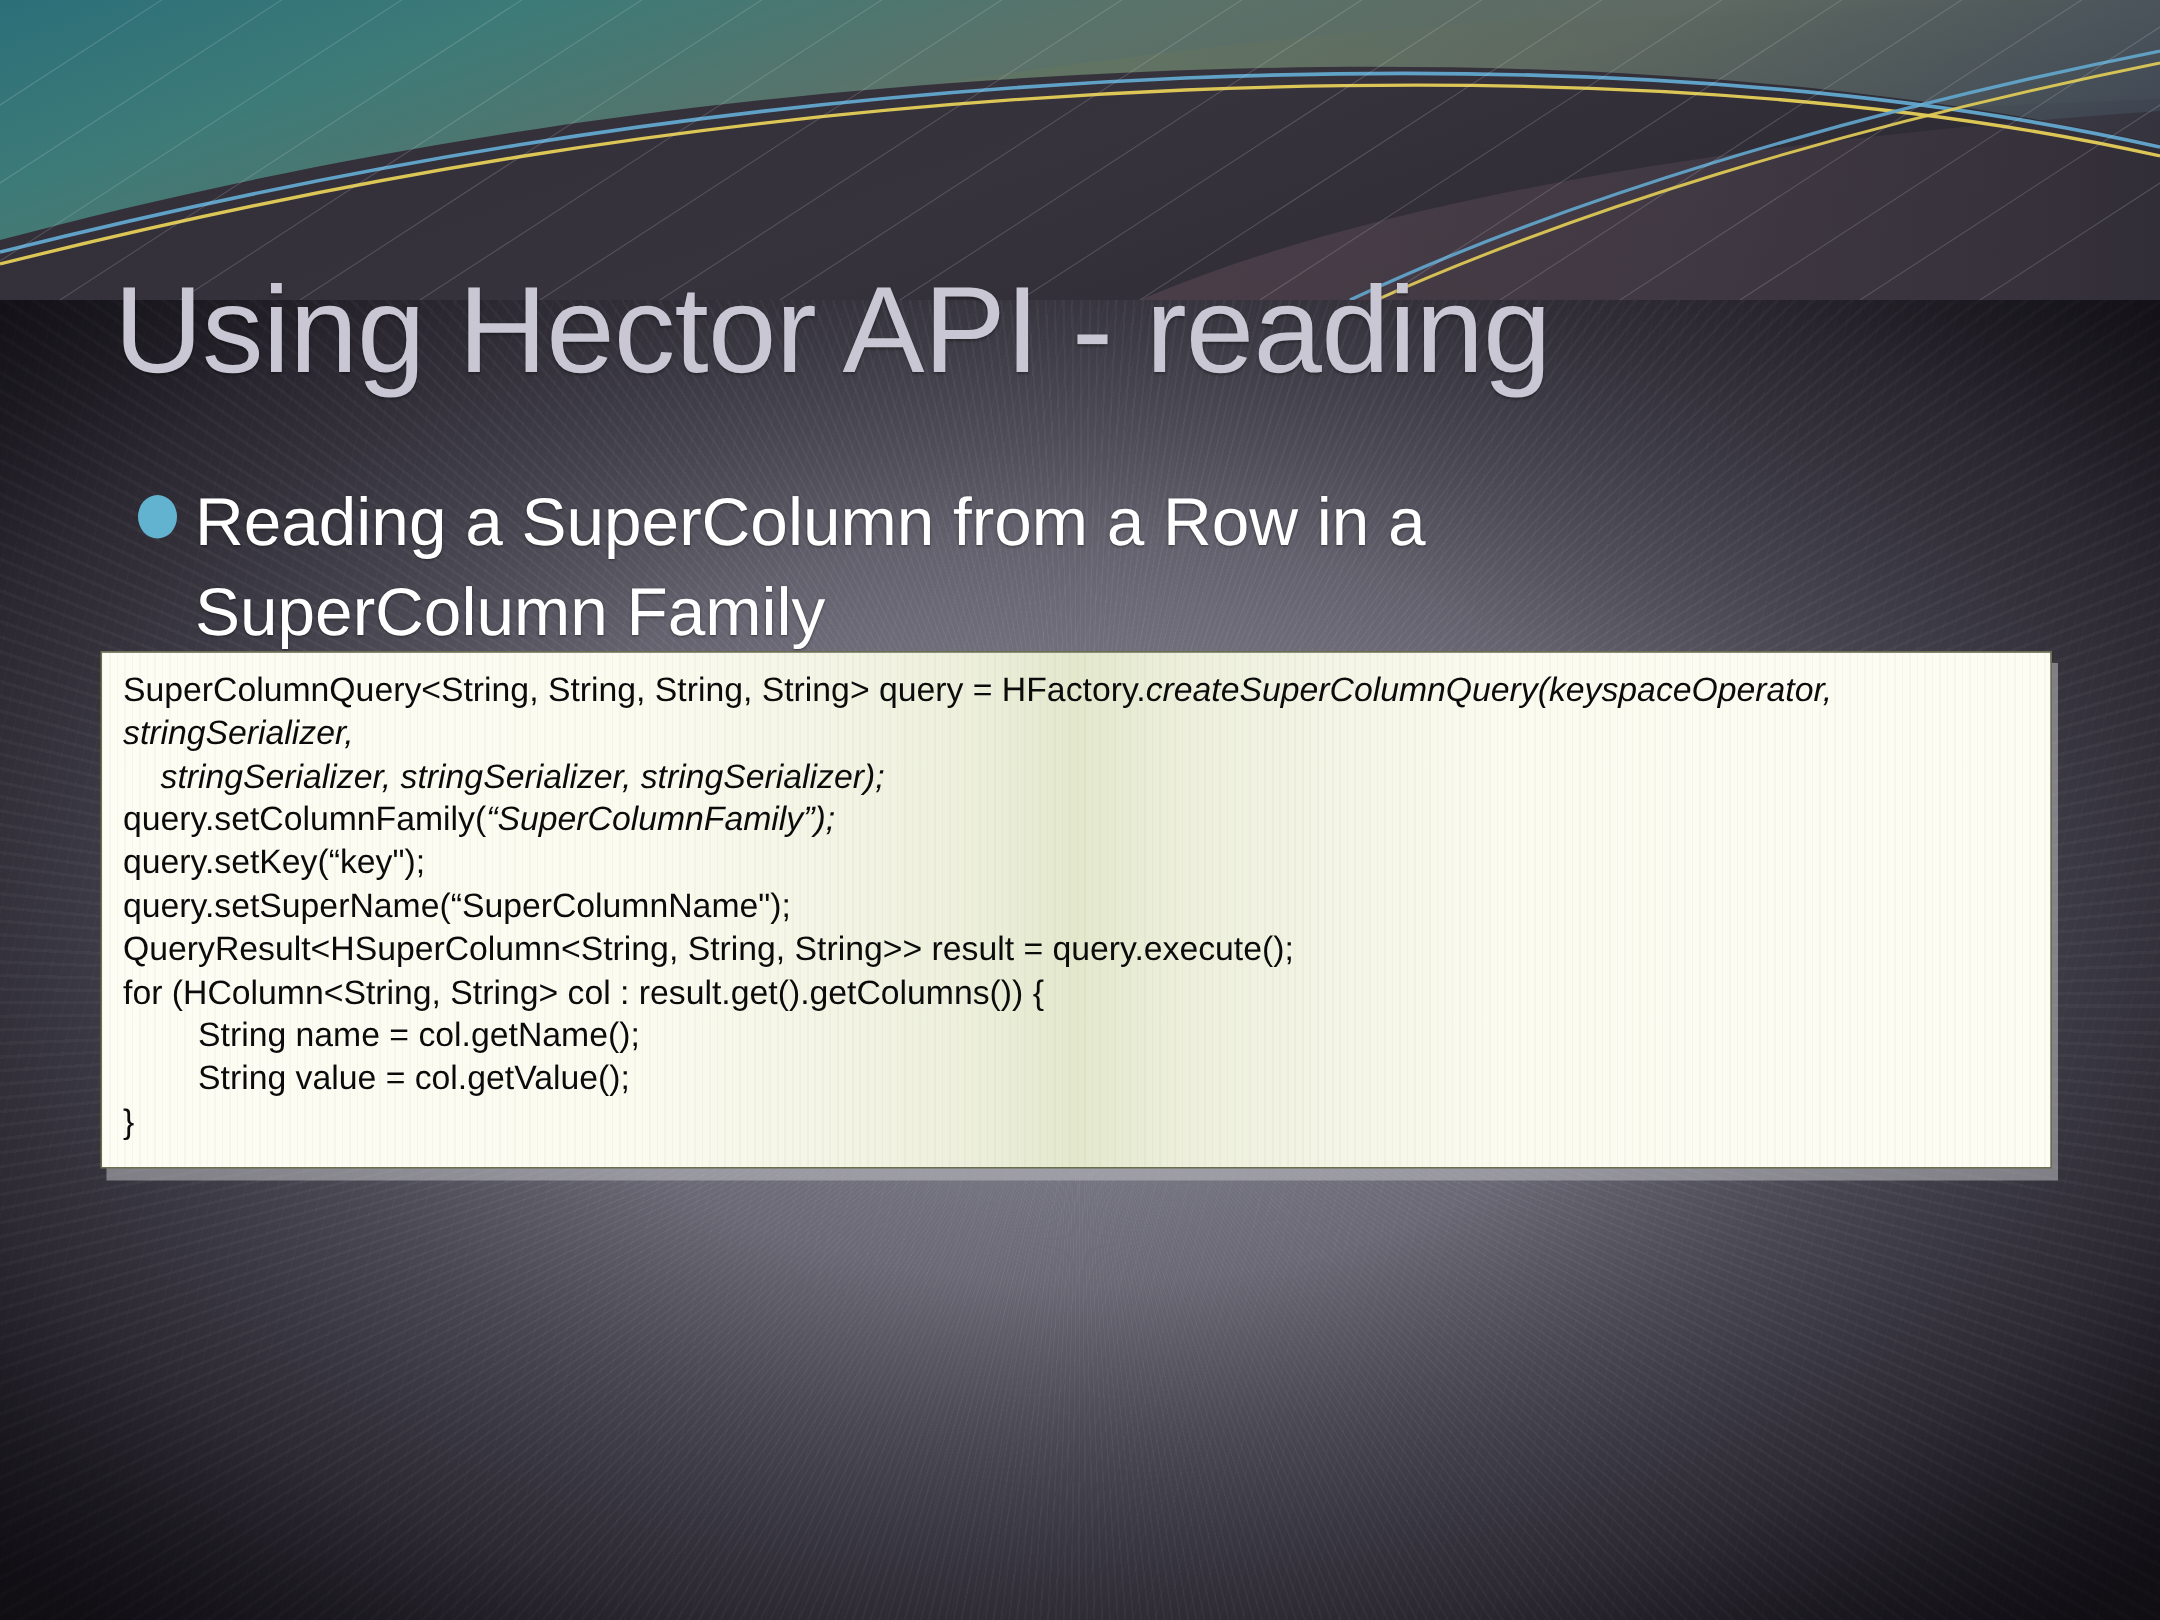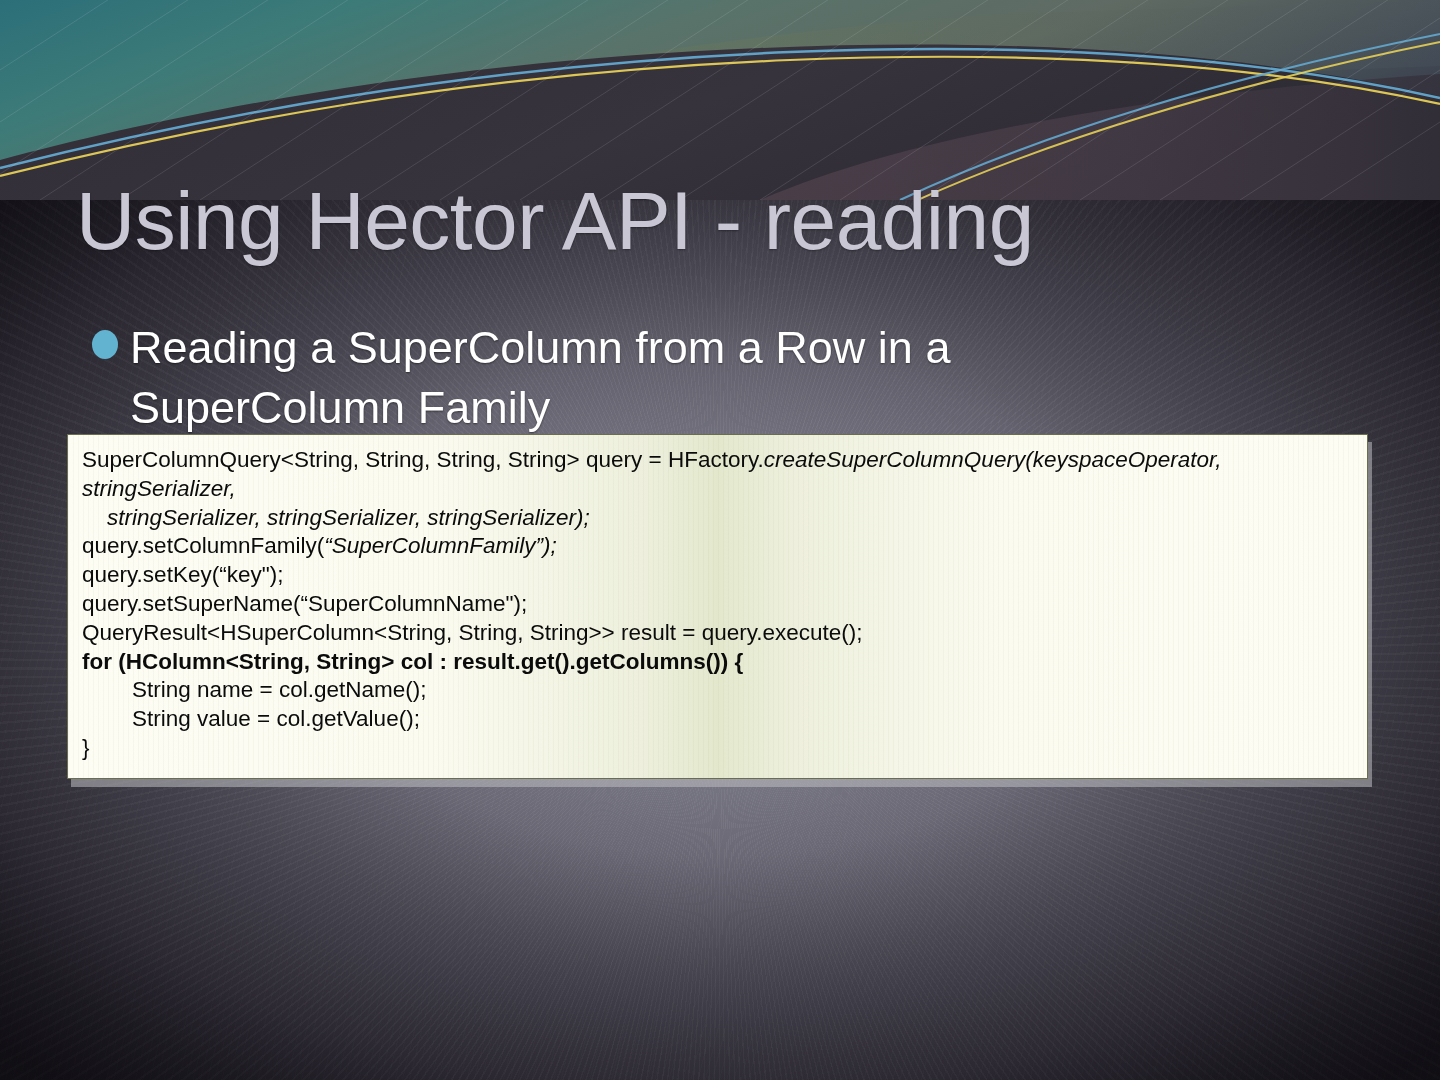--- a/index.html
+++ b/index.html
@@ -181,21 +181,21 @@
   .code {
     position: relative;
     padding: 11px 14px 0 14px;
     font-family: "Liberation Sans", sans-serif;
     font-size: 22.5px;
     line-height: 28.8px;
     color: #0b0b0b;
     white-space: pre-wrap;
   }
   .code .it { font-style: italic; }
-  .code .bd { font-weight: bold; }
+  .code .bd { font-weight: normal; }
 </style>
 </head>
 <body>
 
 <div id="slide">
 
   <div class="bg-base"></div>
   <div class="bg-texture"></div>
   <div class="bg-texture2"></div>
   <div class="bg-vignette"></div>

